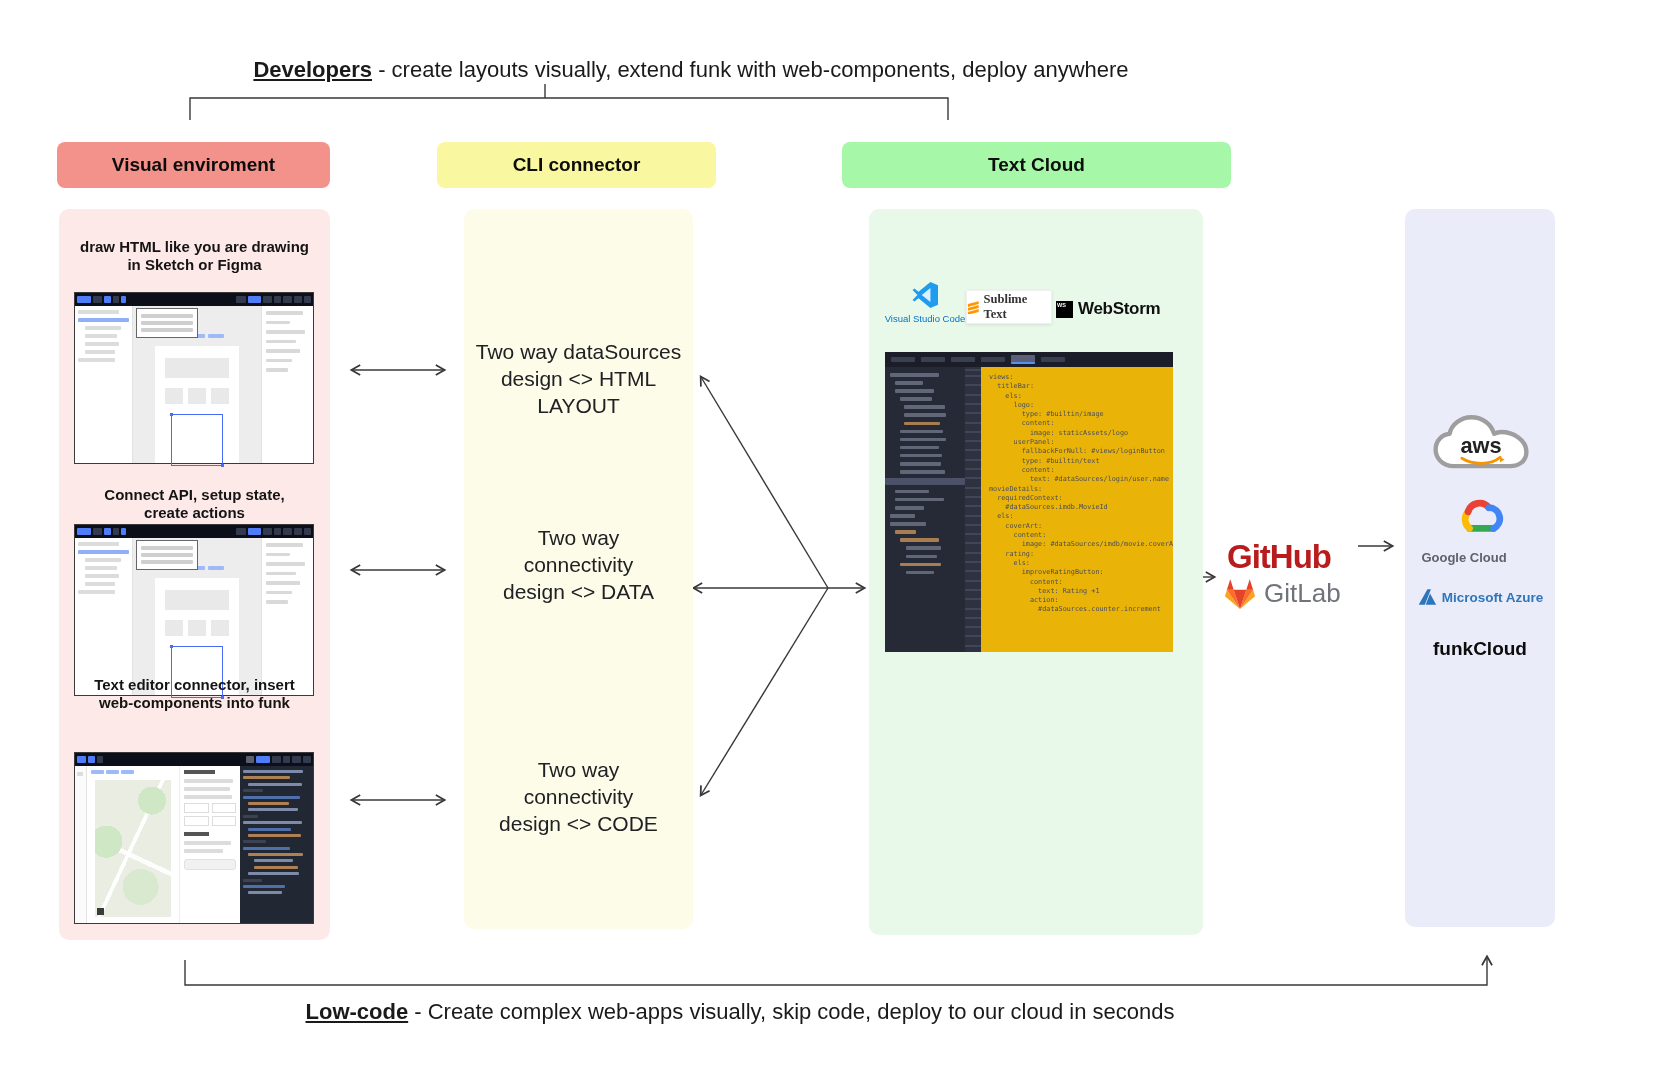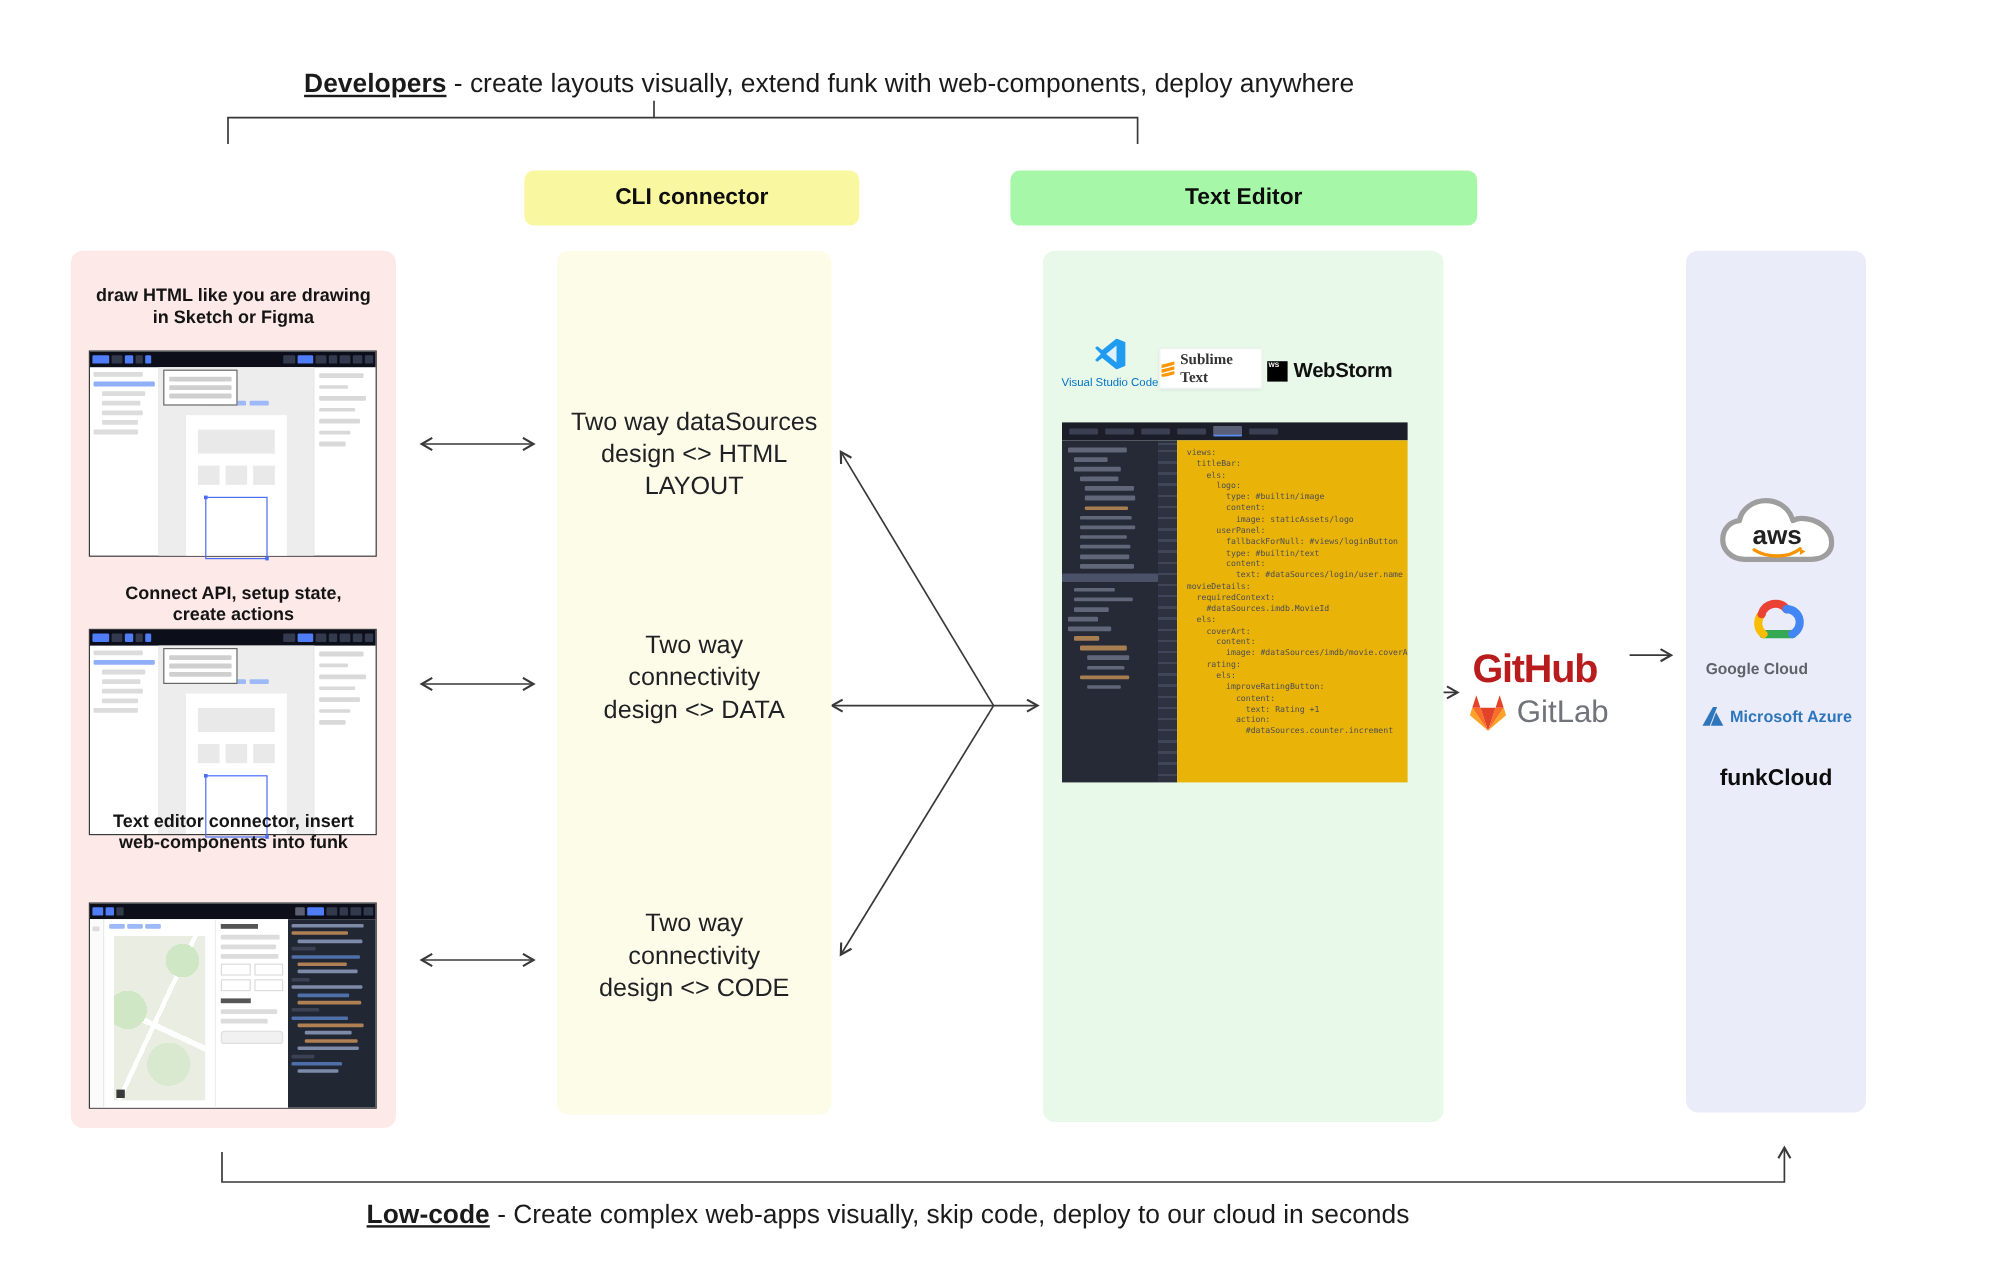--- a/index.html
+++ b/index.html
@@ -143,22 +143,23 @@
       <line x1="1358" y1="546" x2="1392" y2="546" marker-end="url(#ah)"></line>
 
       <path d="M185,960 V985 H1487 V957" marker-end="url(#ah)"></path>
     </g>
   </svg>
 
   <div class="top-cap">
     <span class="term">Developers</span><span> - create layouts visually, extend funk with web-components, deploy anywhere</span>
   </div>
 
+  <div class="badge" id="badge-visual">Visual enviroment</div>
   <div class="badge" id="badge-cli">CLI connector</div>
-  <div class="badge" id="badge-editor">Text Editor</div>
+  <div class="badge" id="badge-editor">Text Cloud</div>
 
   <div class="panel" id="panel-visual"></div>
   <div class="panel" id="panel-cli"></div>
   <div class="panel" id="panel-editor"></div>
   <div class="panel" id="panel-hosting"></div>
 
   <div class="vis-cap" id="cap1">
     <span>draw HTML like you are drawing</span><br>
     <span>in Sketch or Figma</span>
   </div>

